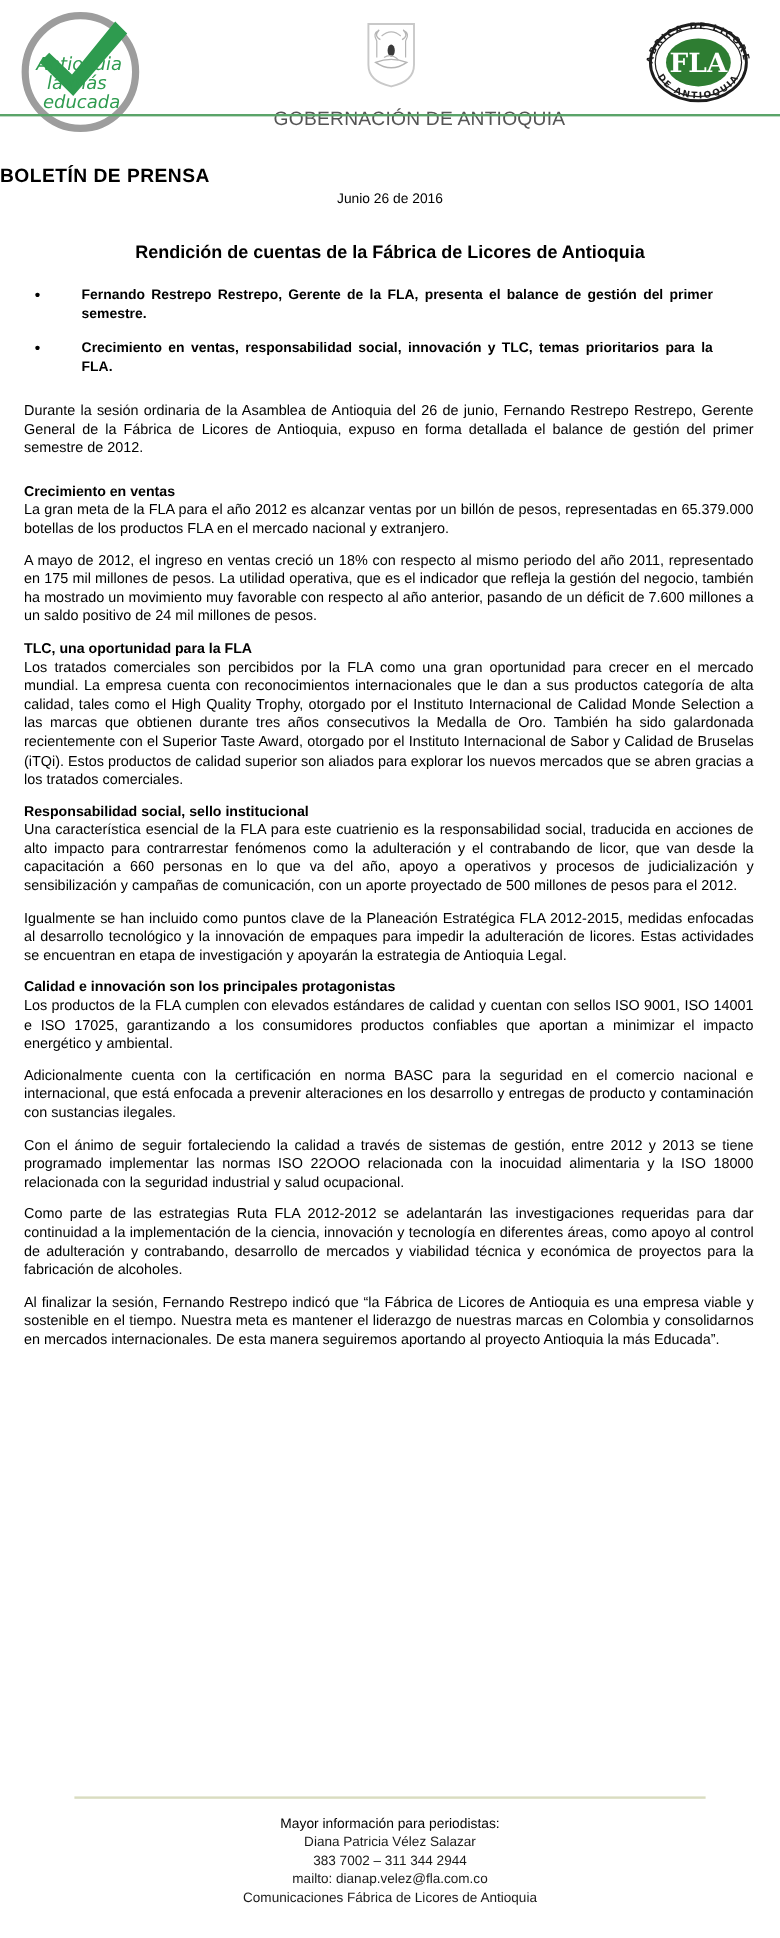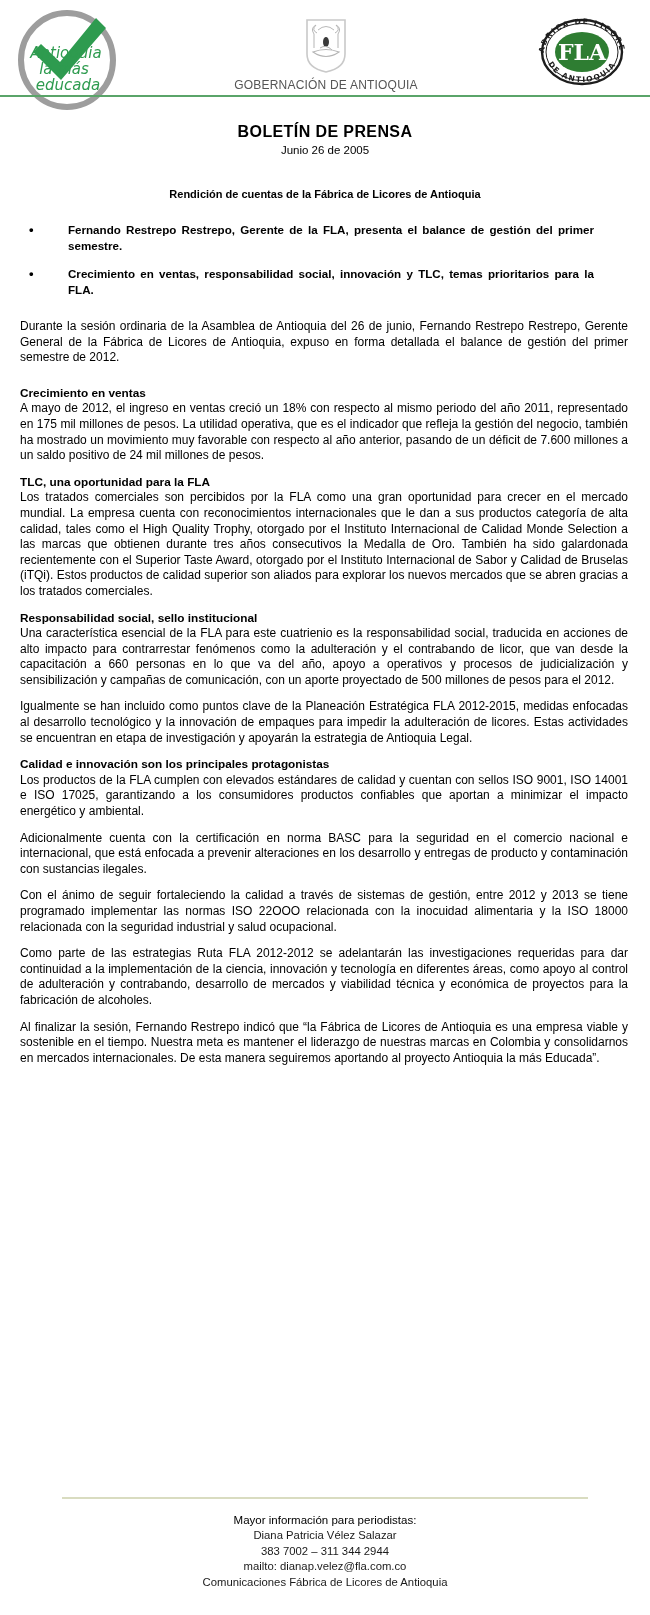--- a/index.html
+++ b/index.html
@@ -31,25 +31,25 @@
   }
   .logo-center {
     position: absolute;
     left: 276px;
     top: 18px;
     width: 100px;
     text-align: center;
   }
   .shield-wrap { width: 44px; margin: 0 auto; }
   .gob-text {
-    font-size: 12px;
+    font-size: 16px;
     color: #555555;
     letter-spacing: 0.2px;
     white-space: nowrap;
-    margin-top: 0;
+    margin-top: 12px;
     margin-left: -48px;
     width: 196px;
     text-align: center;
   }
   .logo-right {
     position: absolute;
     left: 528px;
     top: 16px;
     width: 108px;
     height: 72px;
@@ -58,34 +58,34 @@
     position: absolute;
     left: 0;
     top: 95px;
     width: 650px;
     height: 2px;
     background: #5aa469;
   }
 
   
   .doc-title {
-    text-align: center;
+    text-align: left;
     font-size: 16px;
     font-weight: bold;
     letter-spacing: 0.4px;
-    margin-top: 19px;
+    margin-top: 35px;
   }
   .doc-date {
     text-align: center;
     font-size: 11.5px;
     margin-top: 3px;
   }
   .subtitle {
     text-align: center;
-    font-size: 11px;
+    font-size: 15px;
     font-weight: bold;
     line-height: 17px;
     margin-top: 30px;
   }
 
   
   .bullets {
     margin-top: 19px;
     padding-left: 0;
   }
@@ -202,21 +202,21 @@
         <textPath href="#arcBot" startOffset="50%" text-anchor="middle">DE ANTIOQUIA</textPath>
       </text>
       <text x="54" y="44" font-family="DejaVu Serif, serif" font-size="22" font-weight="bold" fill="#ffffff" text-anchor="middle">FLA</text>
     </svg>
   </div>
 
   <div class="green-rule"></div>
 </div>
 
 <div class="doc-title">BOLETÍN DE PRENSA</div>
-<div class="doc-date">Junio 26 de 2005</div>
+<div class="doc-date">Junio 26 de 2016</div>
 
 <div class="subtitle">
   <div>Rendición de cuentas de la Fábrica de Licores de Antioquia</div>
 </div>
 
 <div class="bullets">
   <div class="bullet-row">
     <span class="bullet-dot">•</span>
     <span>Fernando Restrepo Restrepo, Gerente de la FLA,  presenta el balance de gestión del primer semestre.</span>
   </div>
@@ -224,20 +224,21 @@
     <span class="bullet-dot">•</span>
     <span>Crecimiento en ventas, responsabilidad  social,  innovación  y  TLC, temas prioritarios para la FLA.</span>
   </div>
 </div>
 
 <div class="body-area">
 
   <p class="para">Durante la sesión ordinaria de la Asamblea de Antioquia del 26 de junio, Fernando Restrepo Restrepo, Gerente General de la Fábrica de Licores de Antioquia, expuso en forma detallada el balance de gestión del primer semestre de 2012.</p>
 
   <h3 class="sec-head first">Crecimiento en ventas</h3>
+  <p class="para">La gran meta de la FLA para el año 2012 es alcanzar ventas por un billón de pesos, representadas en 65.379.000 botellas de los productos FLA en el mercado nacional y extranjero.</p>
   <p class="para">A mayo de 2012, el ingreso en ventas creció un 18% con respecto al mismo periodo del año 2011, representado en 175 mil millones de pesos. La utilidad operativa, que es el indicador que refleja la gestión del negocio, también ha mostrado un movimiento muy favorable con respecto al año anterior, pasando de un déficit de 7.600 millones a un saldo positivo de 24 mil millones de pesos.</p>
 
   <h3 class="sec-head">TLC, una oportunidad para la FLA</h3>
   <p class="para">Los tratados comerciales son percibidos por la FLA como una gran oportunidad para crecer en el mercado mundial. La empresa cuenta con reconocimientos internacionales que le dan a sus productos categoría de alta calidad, tales como el High Quality Trophy, otorgado por el Instituto Internacional de Calidad Monde Selection a las marcas que obtienen durante tres años consecutivos la Medalla de Oro. También ha sido galardonada recientemente con el Superior Taste Award, otorgado por el Instituto Internacional de Sabor y Calidad de Bruselas (iTQi). Estos productos de calidad superior son aliados para explorar los nuevos mercados que se abren gracias a los tratados comerciales.</p>
 
   <h3 class="sec-head">Responsabilidad  social,  sello institucional</h3>
   <p class="para">Una característica esencial de la FLA para este cuatrienio es la responsabilidad social, traducida en acciones de alto impacto para contrarrestar fenómenos como la adulteración y el contrabando de licor, que van desde la capacitación a 660 personas en lo que va del año, apoyo a operativos y procesos de judicialización y sensibilización y campañas de comunicación, con un aporte proyectado de 500 millones de pesos para el 2012.</p>
   <p class="para">Igualmente se han incluido como puntos clave de la Planeación Estratégica FLA 2012-2015, medidas enfocadas al desarrollo tecnológico y la innovación de empaques para impedir la adulteración de licores. Estas actividades se encuentran en etapa de investigación y apoyarán la estrategia de Antioquia Legal.</p>
 
   <h3 class="sec-head">Calidad e innovación  son los principales protagonistas</h3>

